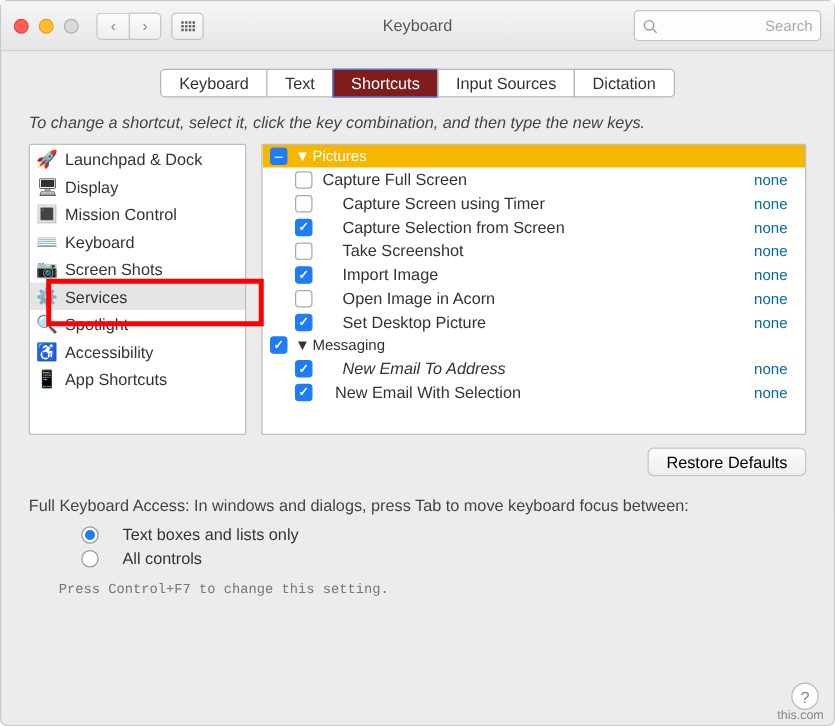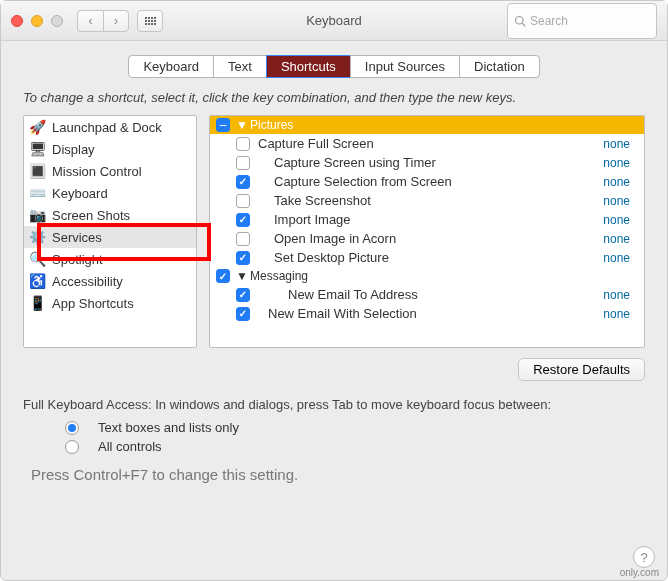--- a/index.html
+++ b/index.html
@@ -12,21 +12,21 @@
 .dot.yellow { background: #ffbd2e; border: 1px solid #dea123; }
 .dot.green { background: #d9d9d9; border: 1px solid #b0b0b0; }
 .nav-group { display: flex; margin-left: 14px; }
 .nav-btn { width: 26px; height: 22px; border: 1px solid #c5c5c5; background: linear-gradient(#fcfcfc,#eee); display: flex; align-items: center; justify-content: center; color: #888; font-size: 12px; }
 .nav-btn:first-child { border-radius: 4px 0 0 4px; border-right: none; }
 .nav-btn:last-child { border-radius: 0 4px 4px 0; }
 .grid-btn { width: 26px; height: 22px; border: 1px solid #c5c5c5; background: linear-gradient(#fcfcfc,#eee); border-radius: 4px; margin-left: 8px; display: flex; align-items: center; justify-content: center; }
 .grid-btn span { display: grid; grid-template-columns: repeat(4,2px); grid-template-rows: repeat(3,2px); gap: 1px; }
 .grid-btn i { width: 2px; height: 2px; background: #666; display: block; }
 .title { position: absolute; left: 50%; transform: translateX(-50%); color: #555; font-size: 13px; }
-.search { margin-left: auto; width: 150px; height: 36px; border: 1px solid #c5c5c5; border-radius: 4px; background: #fdfdfd; display: flex; align-items: center; padding: 0 6px; color: #aaa; font-size: 12px; gap: 4px; }
+.search { margin-left: auto; width: 150px; height: 25px; border: 1px solid #c5c5c5; border-radius: 4px; background: #fdfdfd; display: flex; align-items: center; padding: 0 6px; color: #aaa; font-size: 12px; gap: 4px; justify-content: space-between; }
 .search svg { width: 12px; height: 12px; }
 
 .tabs { display: flex; justify-content: center; padding: 14px 0 10px; gap: 0; }
 .tab { border: 1px solid #b5b5b5; background: #fff; padding: 3px 14px; font-size: 13px; margin-left: -1px; cursor: default; }
 .tab:first-child { border-radius: 4px 0 0 4px; margin-left: 0; }
 .tab:last-child { border-radius: 0 4px 4px 0; }
 .tab.active { background: #7f1d1d; color: #fff; border-color: #3b82f6; }
 
 .instruction { padding: 2px 22px 10px; font-size: 13px; color: #444; font-style: italic; }
 
@@ -47,21 +47,21 @@
 .checkbox.checked { background: #1f7cf4; border-color: #1f7cf4; color: #fff; font-size: 10px; font-weight: bold; }
 .shortcut { margin-left: auto; color: #0369a1; font-size: 12px; padding-right: 8px; }
 
 .restore-row { display: flex; justify-content: flex-end; padding: 10px 22px; }
 .btn { border: 1px solid #c5c5c5; background: linear-gradient(#fcfcfc,#eee); border-radius: 5px; padding: 3px 14px; font-size: 13px; }
 
 .fka { padding: 6px 22px; font-size: 13px; color: #444; }
 .radio-row { display: flex; align-items: center; padding: 2px 22px 2px 64px; gap: 19px; font-size: 13px; }
 .radio { width: 14px; height: 14px; border: 1px solid #999; border-radius: 50%; display: inline-flex; align-items: center; justify-content: center; flex-shrink: 0; background: #fff; }
 .radio.checked::after { content:""; width: 8px; height: 8px; background: #1f7cf4; border-radius: 50%; }
-.hint { padding: 10px 22px 4px 30px; font-size: 15px; color: #777; }
+.hint { padding: 10px 22px 4px 46px; font-size: 11px; color: #777; font-family: Liberation Mono, monospace; }
 
 .help { position: absolute; right: 12px; bottom: 12px; width: 22px; height: 22px; border: 1px solid #bbb; border-radius: 50%; display: flex; align-items: center; justify-content: center; color: #888; font-size: 13px; background: #fff; }
 .watermark { position: absolute; right: 8px; bottom: 2px; font-size: 10px; color: #888; }
 </style>
 </head>
 <body>
 
 <div class="window">
   <div class="red-box"></div>
 
@@ -191,21 +191,21 @@
           <span style="margin-left: 18px;">Set Desktop Picture</span>
           <span class="shortcut">none</span>
         </div>
         <div class="group-header">
           <span class="checkbox checked">✓</span>
           <span class="disclosure">▼</span>
           <span>Messaging</span>
         </div>
         <div class="service-row">
           <span class="checkbox checked">✓</span>
-          <span style="margin-left: 32px;">New Email To Address</span>
+          <span style="margin-left: 18px; font-style: italic;">New Email To Address</span>
           <span class="shortcut">none</span>
         </div>
         <div class="service-row">
           <span class="checkbox checked">✓</span>
           <span style="margin-left: 12px;">New Email With Selection</span>
           <span class="shortcut">none</span>
         </div>
       </div>
   </div>
 
@@ -220,14 +220,14 @@
         <span>Text boxes and lists only</span>
       </div>
       <div class="radio-row">
         <span class="radio"></span>
         <span>All controls</span>
       </div>
     </div>
   <div class="hint">Press Control+F7 to change this setting.</div>
 
   <div class="help">?</div>
-  <div class="watermark">only.com</div>
+  <div class="watermark">this.com</div>
 </div>
 
 </body></html>

